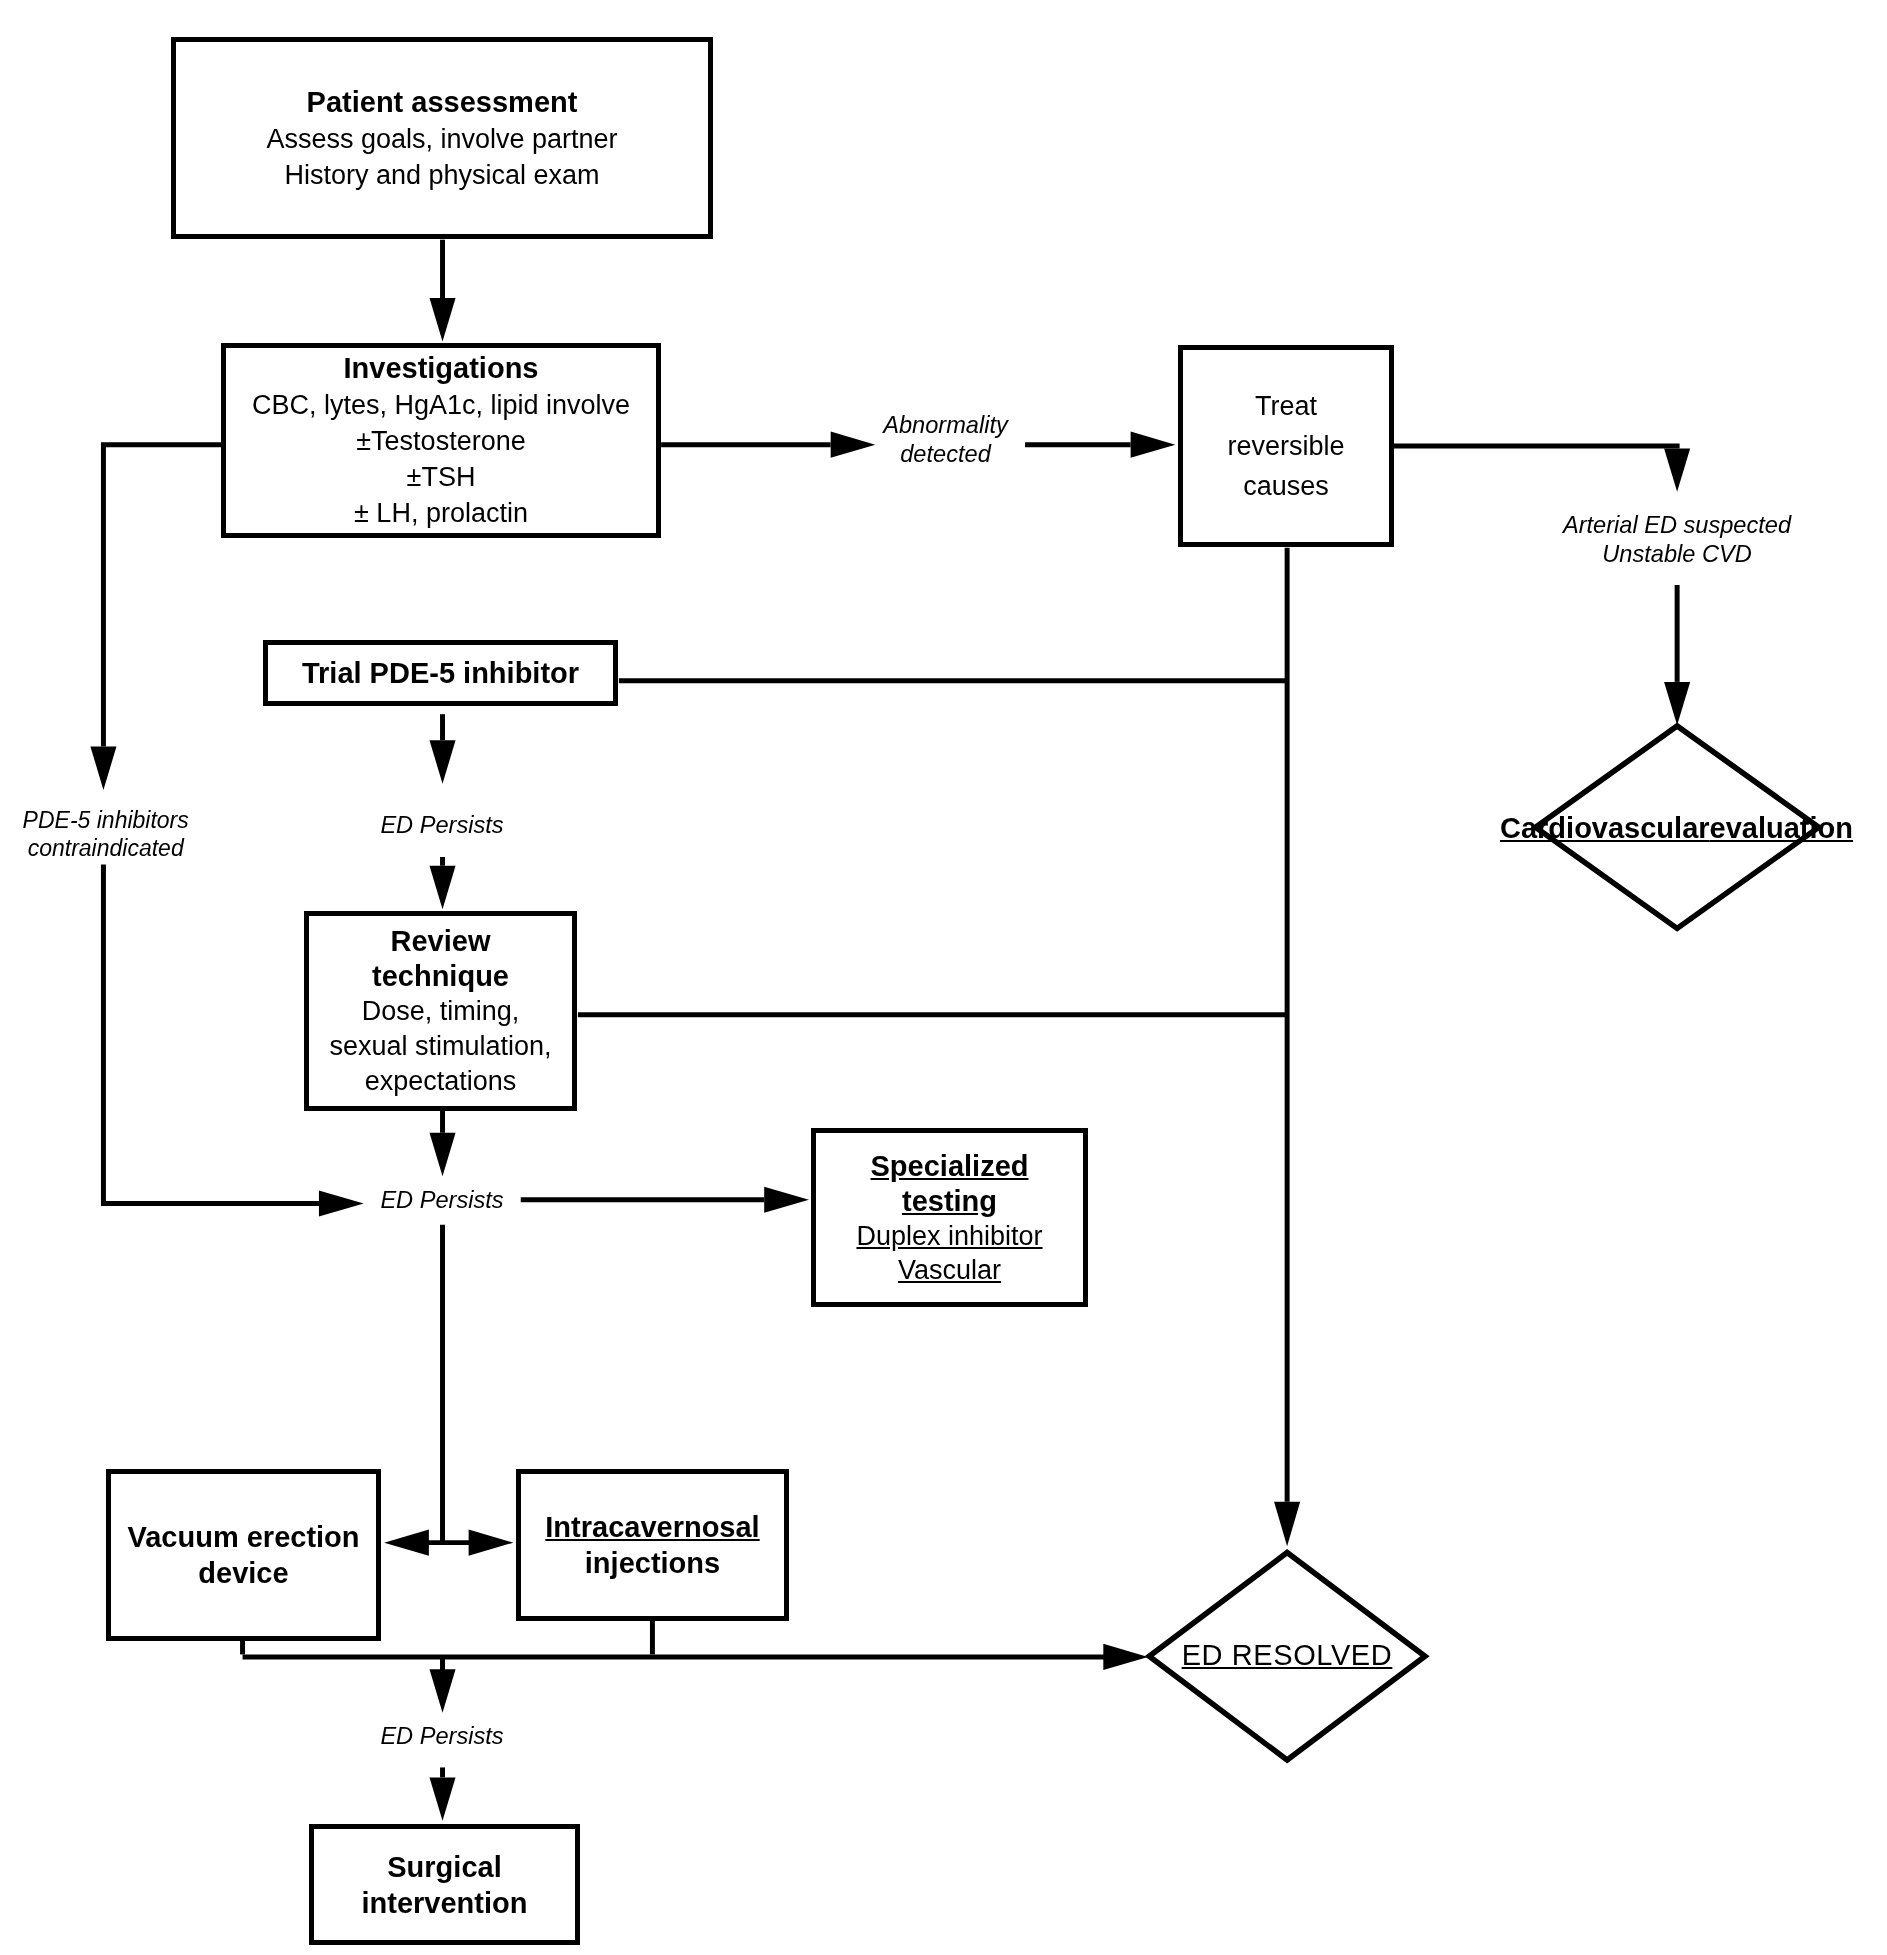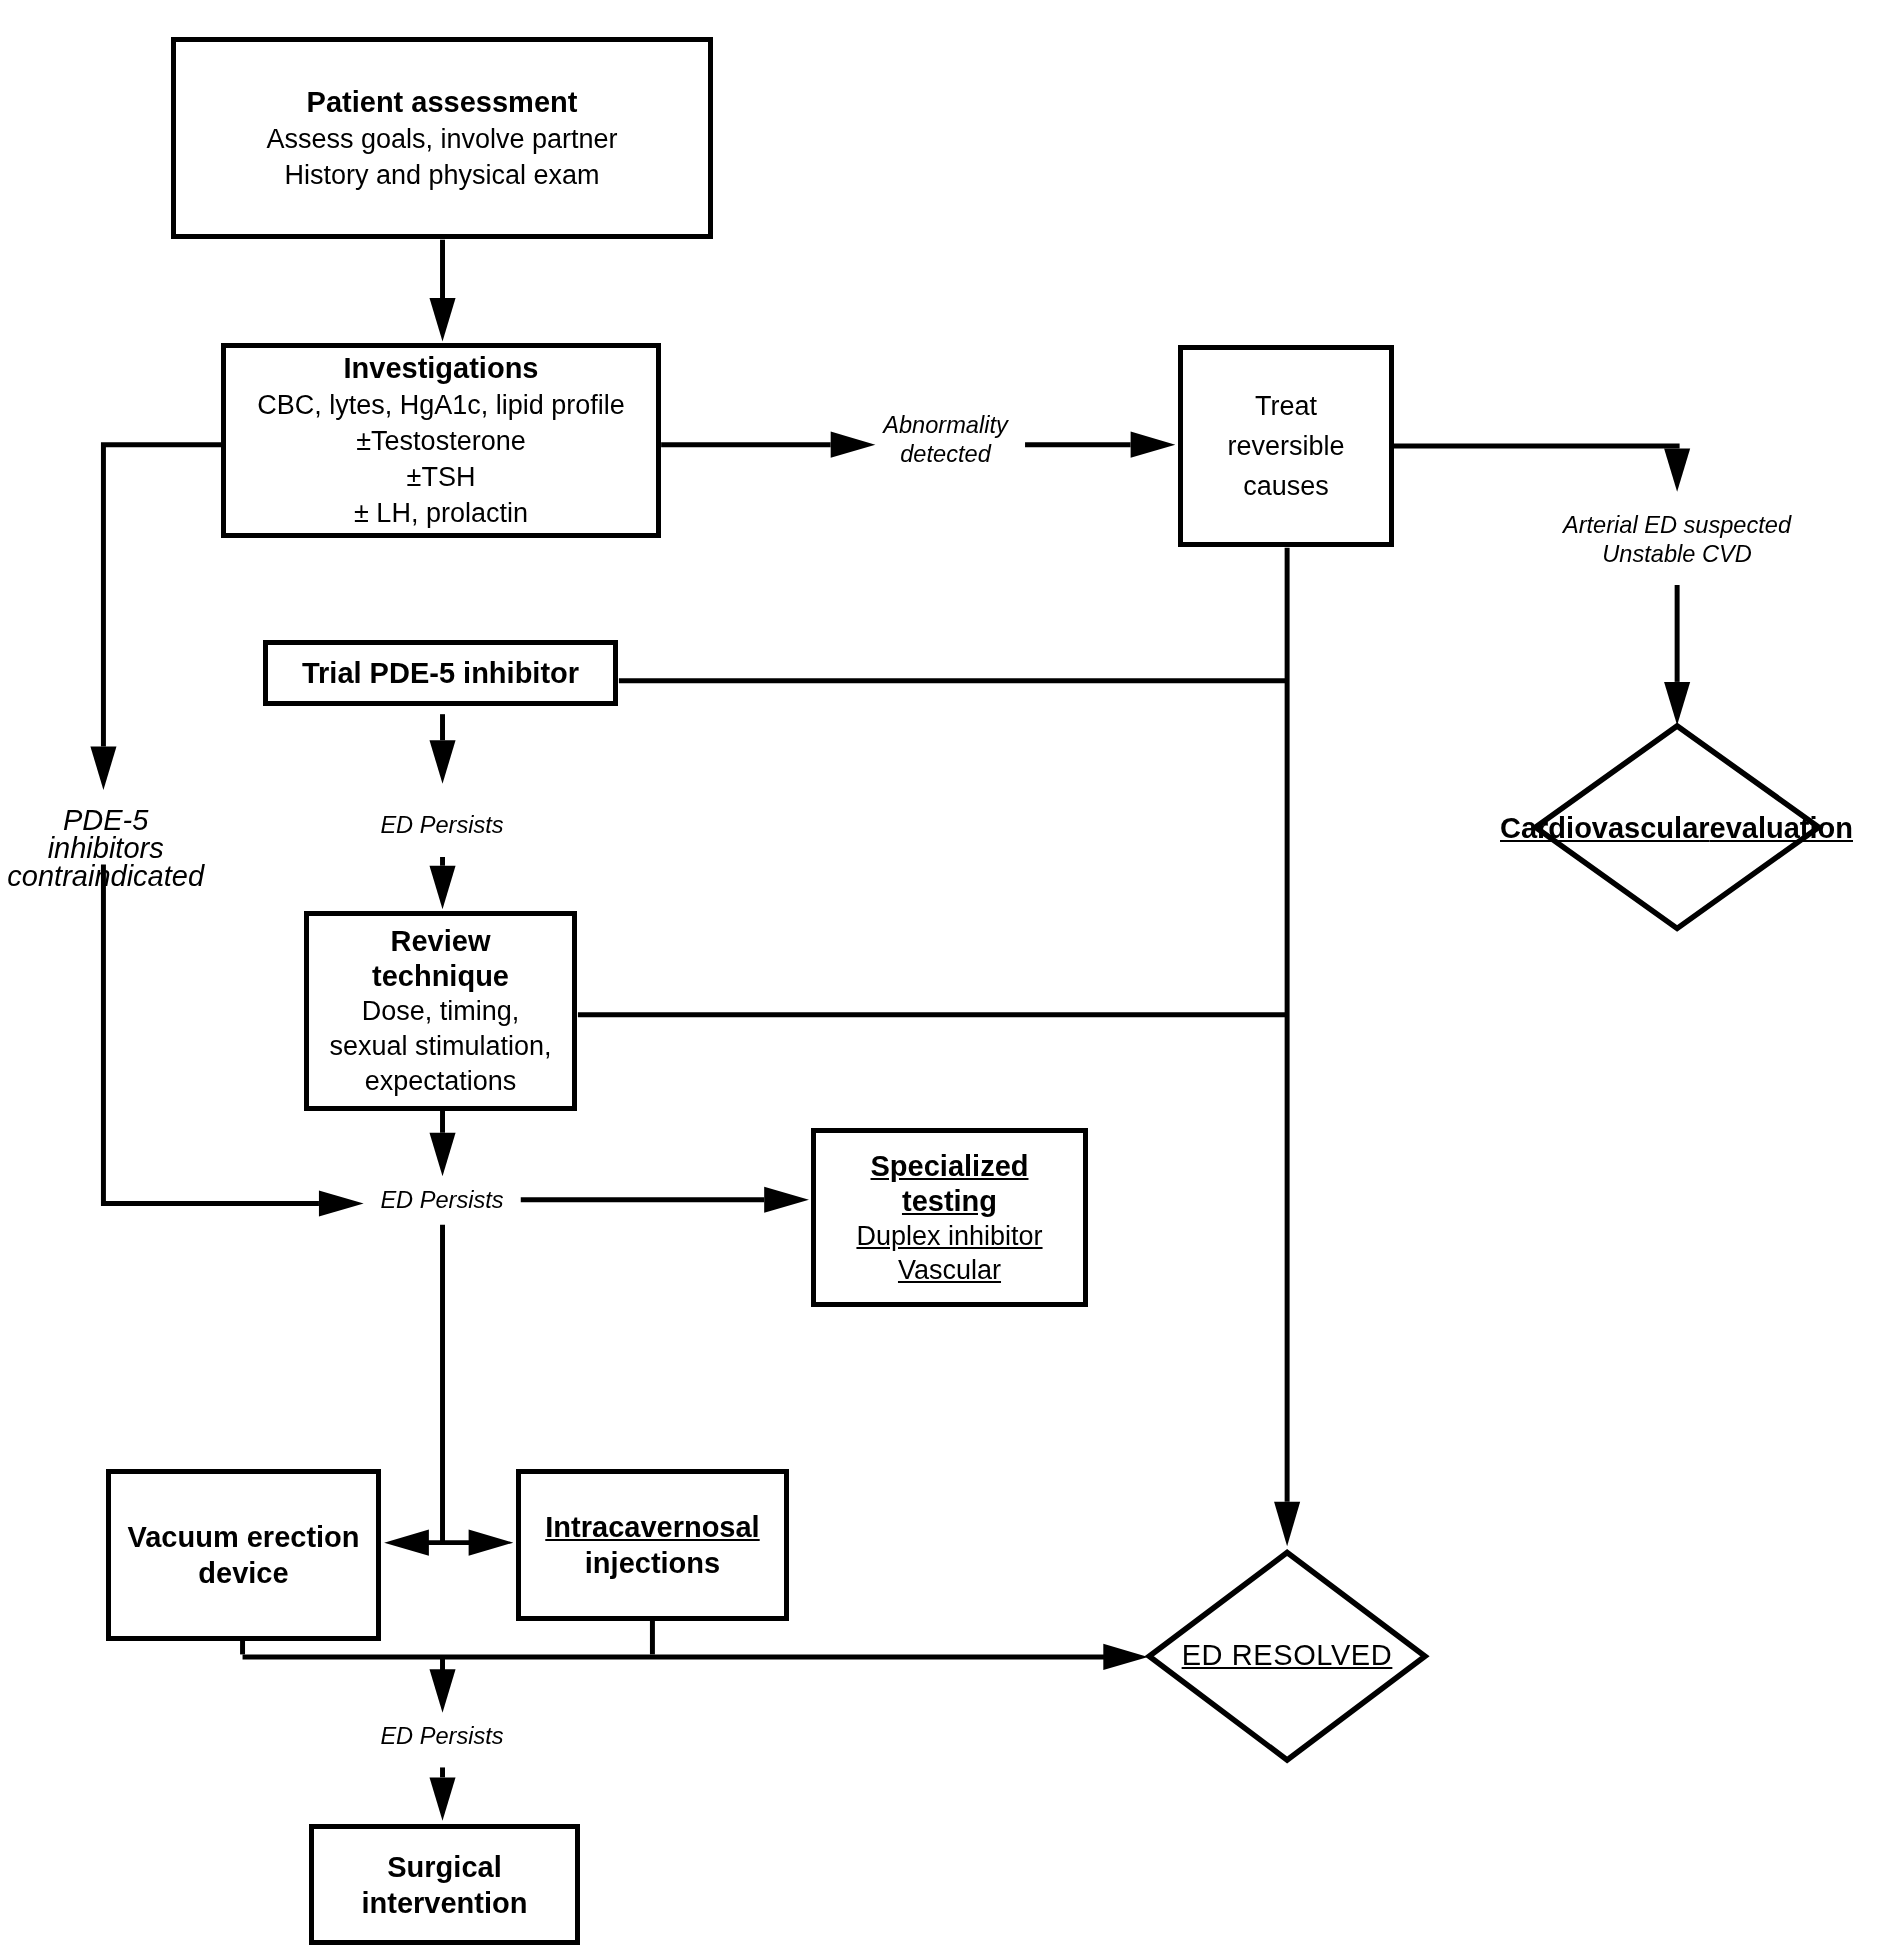--- a/index.html
+++ b/index.html
@@ -22,21 +22,21 @@
     box-sizing:border-box;
   }
   .node .t{font-weight:bold;font-size:29px;line-height:37px;}
   .node .b{font-weight:normal;font-size:27px;line-height:36px;}
   .lbl{
     position:absolute;
     font-style:italic;
     font-size:23.6px;line-height:29px;
     text-align:center;
   }
-  .lbl.small{font-size:29px;line-height:28px;}
+  .lbl.small{font-size:23px;line-height:28px;}
   .dtext{
     position:absolute;
     display:flex;flex-direction:row;
     align-items:center;justify-content:center;
     text-align:center;
     text-decoration:underline;
   }
   .dtext.bold{font-weight:bold;font-size:29px;line-height:35px;}
   .dtext.plain{font-weight:normal;font-size:29px;line-height:35px;letter-spacing:0.6px;}
 </style>
@@ -143,21 +143,21 @@
   </svg>
 
   <div class="node" style="left:171px;top:37px;width:542px;height:202px;">
     <div class="t">Patient assessment</div>
     <div class="b">Assess goals, involve partner</div>
     <div class="b">History and physical exam</div>
   </div>
 
   <div class="node" style="left:221px;top:343px;width:440px;height:195px;">
     <div class="t">Investigations</div>
-    <div class="b">CBC, lytes, HgA1c, lipid profile</div>
+    <div class="b">CBC, lytes, HgA1c, lipid involve</div>
     <div class="b">±Testosterone</div>
     <div class="b">±TSH</div>
     <div class="b">± LH, prolactin</div>
   </div>
 
   <div class="node" style="left:1178px;top:345px;width:216px;height:202px;">
     <div class="b" style="line-height:40px;">Treat</div>
     <div class="b" style="line-height:40px;">reversible</div>
     <div class="b" style="line-height:40px;">causes</div>
   </div>

